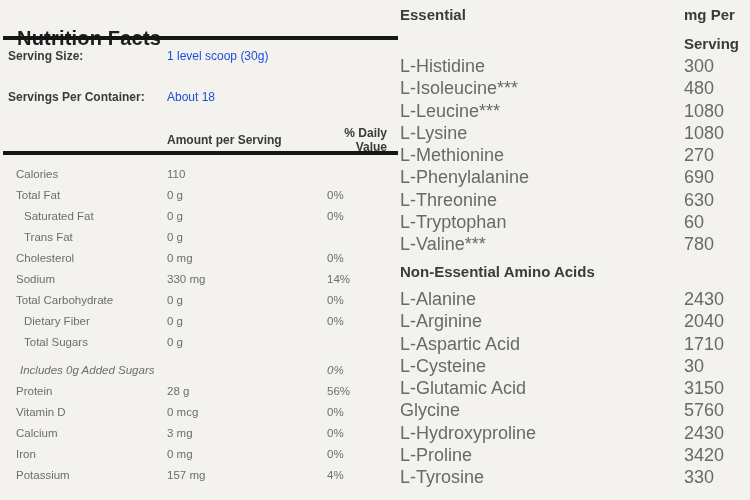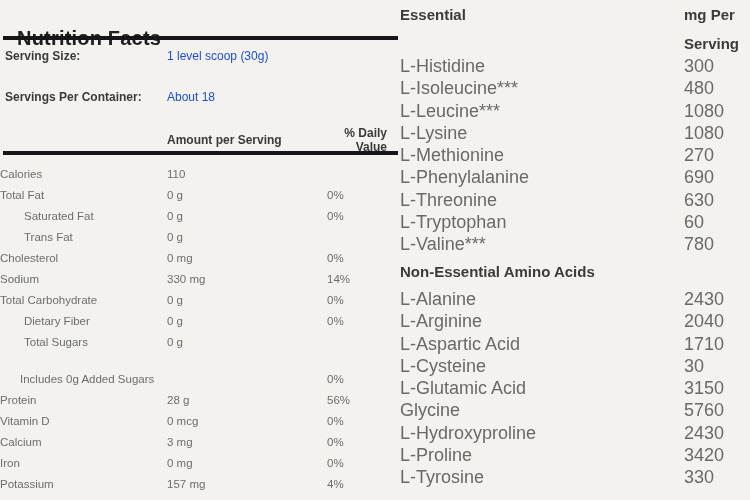--- a/index.html
+++ b/index.html
@@ -19,35 +19,35 @@
     position:absolute;left:5px;top:15px;margin:12px;
     font-size:20px;font-weight:bold;color:#1e1e1e;letter-spacing:0.2px;
   }
   .bar{position:absolute;left:3px;width:395px;height:4px;background:#161616;}
   .bar-top{top:36px;}
   .bar-mid{top:151px;}
 
   .nf-grid{display:grid;grid-template-columns:167px 160px auto;align-items:center;}
 
   .serving-row{position:absolute;left:0;width:398px;height:16px;font-size:12px;}
-  .serving-row .lbl{font-weight:bold;color:#3a3a3a;padding-left:5px;}
+  .serving-row .lbl{font-weight:bold;color:#3a3a3a;margin-left:8px;}
   .serving-row .val{color:#1d4ed8;}
   .sr-1{top:48px;}
   .sr-2{top:89px;}
 
   .colhead-row{position:absolute;left:0;top:126px;width:398px;height:16px;font-size:12px;}
   .colhead-row .amt{font-weight:bold;color:#3a3a3a;}
   .colhead-row .dv{font-weight:bold;color:#3a3a3a;text-align:right;padding-right:11px;}
 
   .nf-rows{position:absolute;left:0;top:164px;width:398px;}
   .nf-row{height:21px;line-height:21px;font-size:11.5px;color:#6d6d6d;}
-  .nf-row .nf-label{padding-left:0;white-space:nowrap;}
+  .nf-row .nf-label{padding-left:16px;white-space:nowrap;}
   .nf-row.ind1 .nf-label{padding-left:24px;}
   .nf-row.ind2 .nf-label{padding-left:20px;}
-  .nf-row.gap{margin-top:16px;}
+  .nf-row.gap{margin-top:7px;font-style:italic;}
 
   
   .aa-panel{position:absolute;left:400px;top:0;width:350px;height:500px;}
   .aa-grid{display:grid;grid-template-columns:284px auto;}
   .aa-header{position:absolute;left:0;top:0;width:350px;font-size:15px;font-weight:bold;color:#3b3b3b;}
   .aa-header span{display:block;line-height:29px;}
   .aa-rows{position:absolute;left:0;width:350px;}
   .aa-rows-essential{top:55px;}
   .aa-rows-nonessential{top:288px;}
   .aa-row{height:22.3px;line-height:22.3px;font-size:18px;color:#696969;}

